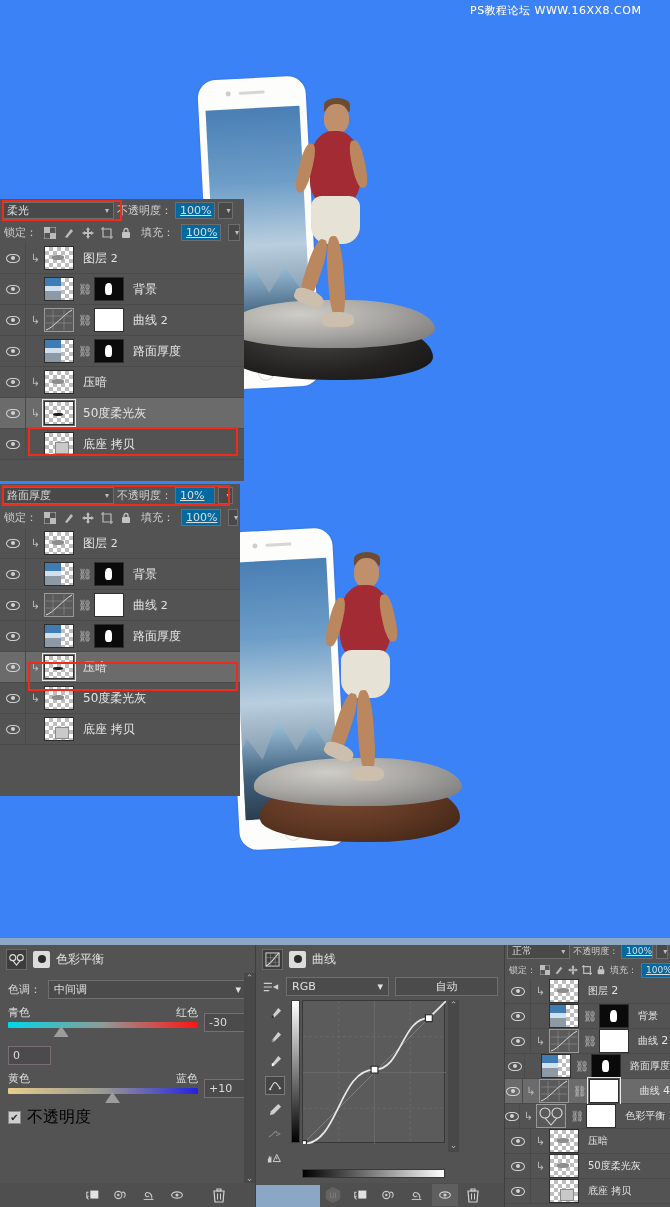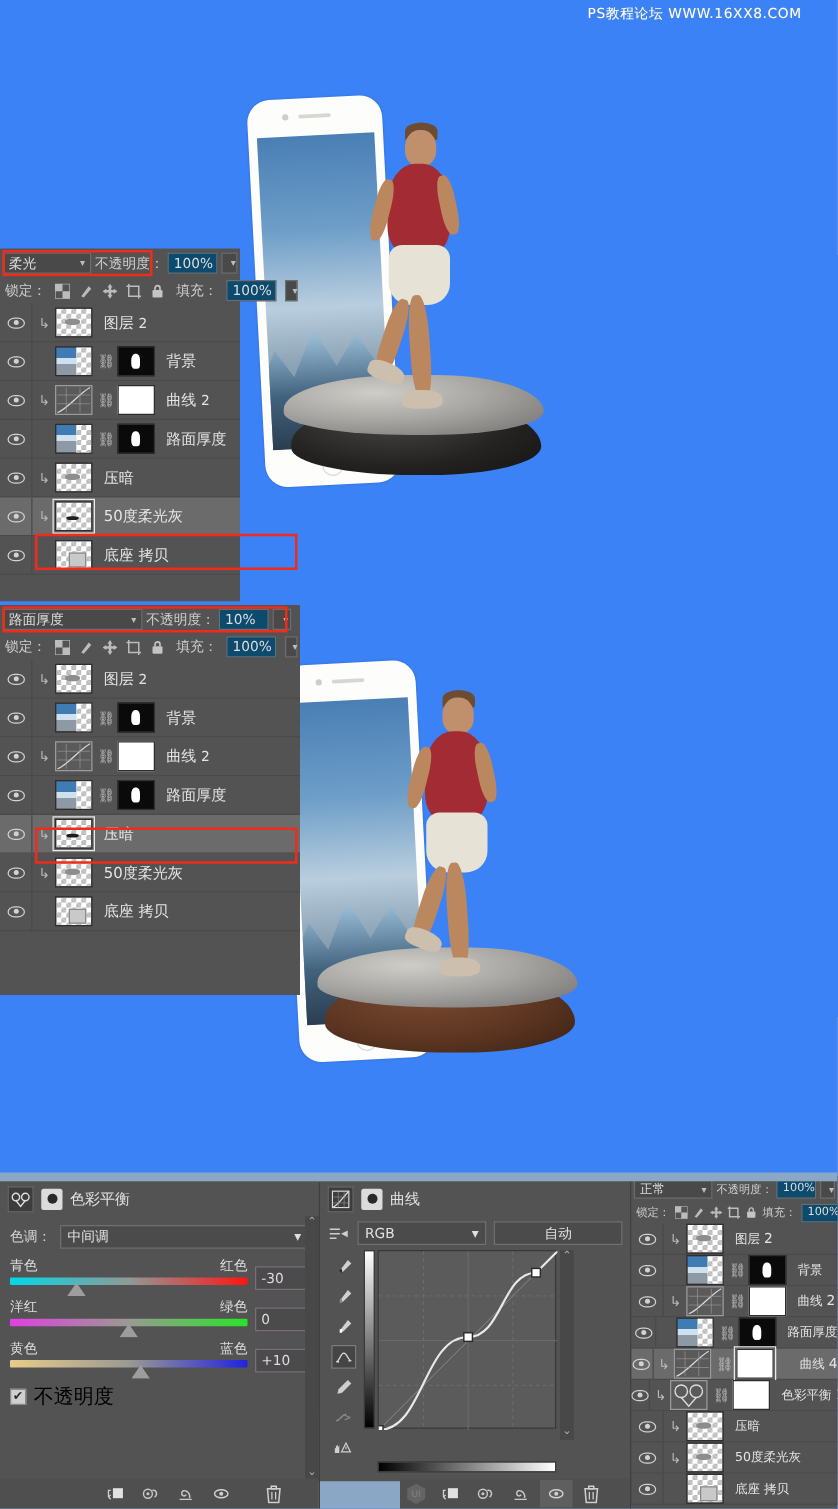--- a/index.html
+++ b/index.html
@@ -86,22 +86,22 @@
     height:23px; background:#535353; padding:0 2px; gap:3px;
   }
   .select-box {
     background:#494949; border:1px solid #6d6d6d; color:#ddd;
     height:17px; display:flex; align-items:center; justify-content:space-between;
     padding:0 4px; font-size:11px; min-width:0;
   }
   .select-box .chev { font-size:8px; color:#bdbdbd; margin-left:6px; }
   .lbl { color:#cfcfcf; white-space:nowrap; font-size:11px; }
   .val-box {
-    background:#0c4a6e; border:1px solid #6d6d6d; color:#ddd;
-    height:17px; display:flex; align-items:center; padding:0 4px; font-size:11px;
+    background:#0369a1; border:1px solid #6d6d6d; color:#ddd;
+    height:17px; display:flex; align-items:center; padding:0 4px; font-size:11px;text-decoration:underline;
   }
   .row-lock {
     display:flex; align-items:center; height:21px; gap:7px; padding:0 4px;
     background:#535353;
   }
   .row-lock .ic { width:12px; height:12px; opacity:.85; }
   .layer-list { background:#535353; }
   .layer-row {
     display:flex; align-items:center; height:31px;
     border-bottom:1px solid #4a4a4a;
@@ -278,21 +278,21 @@
       <div class="limb" style="left:72px; top:42px; width:13px; height:48px; transform:rotate(-12deg);"></div>
       <div class="shorts" style="left:31px; top:98px; width:49px; height:48px;"></div>
       <div class="limb" style="left:48px; top:138px; width:16px; height:84px; transform:rotate(-4deg);"></div>
       <div class="limb" style="left:26px; top:140px; width:15px; height:66px; transform:rotate(18deg);"></div>
       <div class="shoe" style="left:42px; top:214px; width:32px; height:15px;"></div>
       <div class="shoe" style="left:14px; top:192px; width:30px; height:15px; transform:rotate(22deg);"></div>
     </div>
   </div>
 </div>
 
-<div class="ps-panel" style="left:0; top:199px; width:192px; height:282px;">
+<div class="ps-panel" style="left:0; top:199px; width:244px; height:282px;">
   <div class="row-blend">
     <div class="select-box" style="width:112px;">
       <span>柔光</span>
         <span class="chev">▾</span>
     </div>
     <span class="lbl">不透明度：</span>
     <div class="val-box" style="width:40px;">100%</div>
     <div class="select-box" style="width:15px; justify-content:center;">
         <span class="chev">▾</span>
       </div>
@@ -589,29 +589,20 @@
               </div>
               <div class="track cr">
                 <div class="knob" style="left:28%"></div>
               </div>
             </div>
             <div class="numbox">-30</div>
           </div>
         </div>
         <div class="slider-block">
           <div class="slider-wrap">
-            <div class="slider-col">
-              <div class="slider-lbls">
-                <span>洋红</span>
-                <span>绿色</span>
-              </div>
-              <div class="track mg">
-                <div class="knob" style="left:50%"></div>
-              </div>
-            </div>
             <div class="numbox">0</div>
           </div>
         </div>
         <div class="slider-block">
           <div class="slider-wrap">
             <div class="slider-col">
               <div class="slider-lbls">
                 <span>黄色</span>
                 <span>蓝色</span>
               </div>

